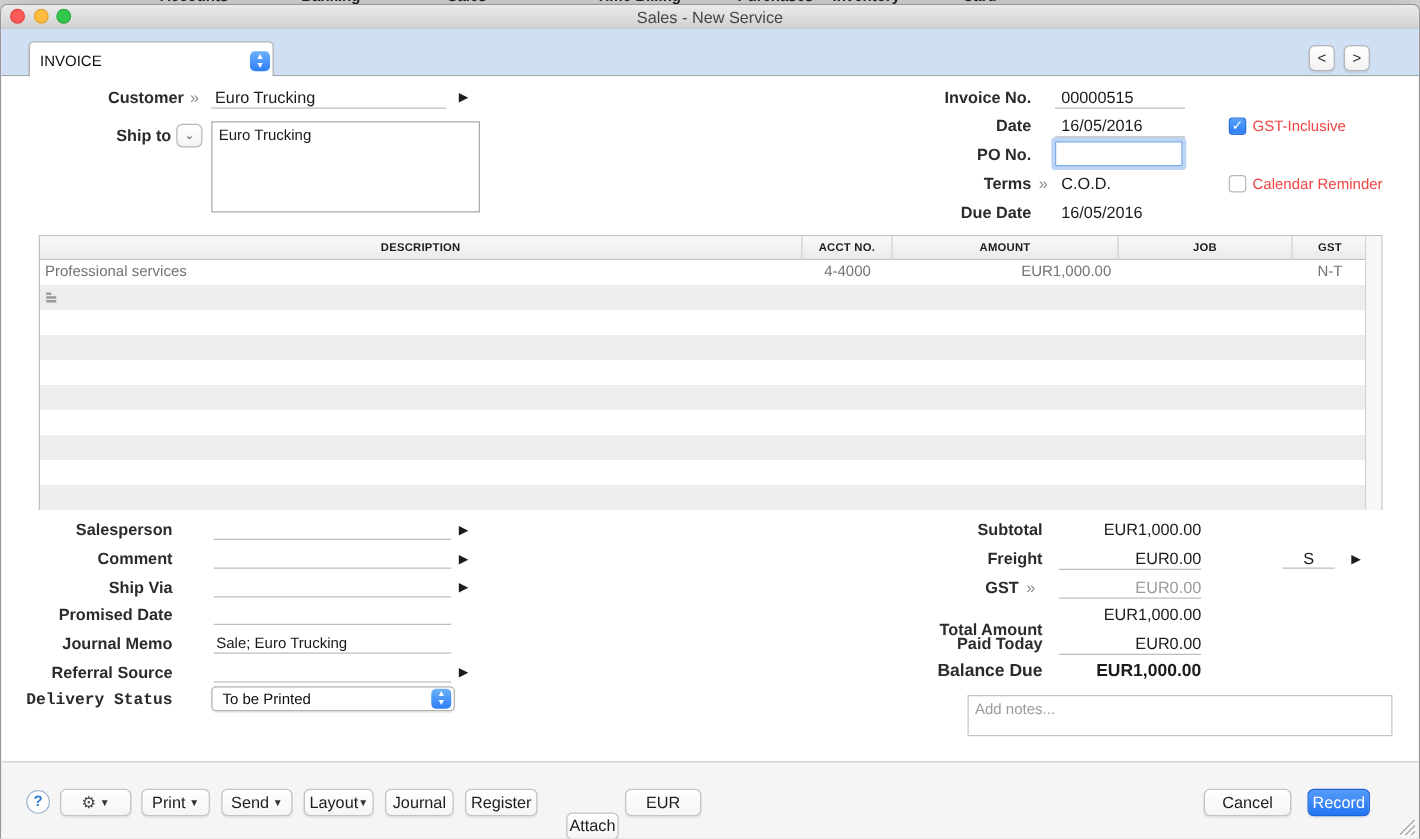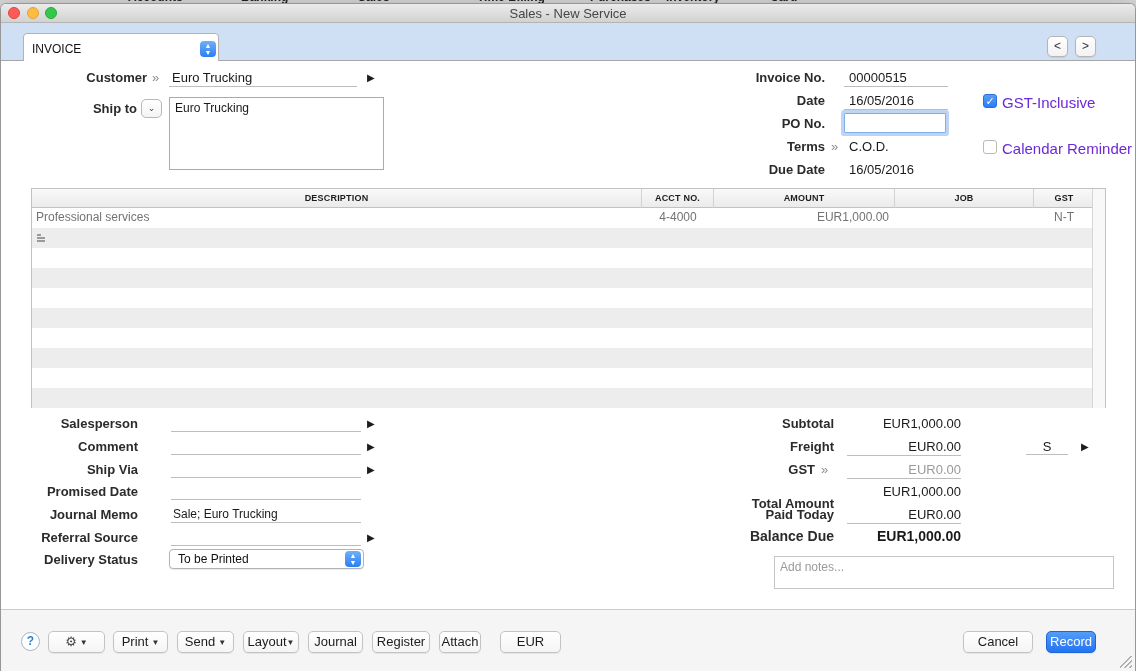--- a/index.html
+++ b/index.html
@@ -77,21 +77,21 @@
   }
   .po-input {
     position:absolute; background:#fff; border:1px solid #7db0ea; border-radius:1px;
     box-shadow:0 0 0 3px rgba(110,160,230,.45);
   }
   .checkbox {
     position:absolute; width:14px; height:14px; border-radius:3px;
   }
   .cb-on  { background:linear-gradient(#57a0f8,#2d7df6); border:1px solid #2a6fd8; color:#fff; font-size:11px; line-height:13px; text-align:center; }
   .cb-off { background:#fff; border:1px solid #b9b9b9; }
-  .cb-label { position:absolute; font-size:15px; color:#6d28d9; }
+  .cb-label { position:absolute; font-size:12px; color:#ef4444; }
 
   
   .grid { position:absolute; left:30px; top:127px; width:1075px; height:220px; border:1px solid #c2c2c2; }
   .grid-head { position:absolute; top:0; left:0; right:13px; height:19px;
     background:linear-gradient(#f9f9f9,#ebebeb); border-bottom:1px solid #c2c2c2; }
   .gh-cell { position:absolute; top:0; height:19px; font-size:9px; font-weight:bold; color:#1c1c1c;
     text-align:center; line-height:19px; border-right:1px solid #d2d2d2; letter-spacing:.2px; }
   .gh-cell:last-child { border-right:none; }
   .grid-rows { position:absolute; top:19px; left:0; right:13px; bottom:0; }
   .grow { position:absolute; left:0; right:0; height:20px; }
@@ -255,21 +255,21 @@
     <div class="uline" style="left:170px; top:438px; width:190px;"></div>
 
     <div class="lbl rt" style="left:0; top:446px; width:137px;">Journal Memo</div>
     <div class="val" style="left:172px; top:446px; font-size:12px;">Sale; Euro Trucking</div>
     <div class="uline" style="left:170px; top:461px; width:190px;"></div>
 
     <div class="lbl rt" style="left:0; top:469px; width:137px;">Referral Source</div>
     <div class="uline" style="left:170px; top:484px; width:190px;"></div>
     <div class="flipbtn" style="left:366px; top:471px;">▶</div>
 
-    <div class="lbl rt" style="left:0; top:491px; width:137px;">Delivery Status</div>
+    <div class="lbl rt" style="left:0; top:491px; width:137px;font-family:Liberation Mono, monospace;">Delivery Status</div>
     <div class="mac-select" style="left:168px; top:488px; width:195px; height:20px;">
       <span class="sel-label" style="font-size:12px;">To be Printed</span>
       <span class="stepper">
           <span>▲</span>
           <span>▼</span>
         </span>
     </div>
 
     <div class="lbl rt" style="left:690px; top:355px; width:143px;">Subtotal</div>
     <div class="val rt" style="left:846px; top:355px; width:114px;">EUR1,000.00</div>
@@ -309,21 +309,21 @@
     </div>
     <div class="fbtn" style="left:242px; width:56px;">
       <span>Layout</span><span class="dd" style="margin-left:0;">▼</span>
     </div>
     <div class="fbtn" style="left:307px; width:55px;">
       <span>Journal</span>
     </div>
     <div class="fbtn" style="left:371px; width:58px;">
       <span>Register</span>
     </div>
-    <div class="fbtn" style="left:438px; width:42px;">
+    <div class="fbtn" style="left:452px; width:42px;margin-top:19px;">
       <span>Attach</span>
     </div>
     <div class="fbtn" style="left:499px; width:61px;">
       <span>EUR</span>
     </div>
 
     <div class="fbtn" style="left:962px; width:70px;">
       <span>Cancel</span>
     </div>
     <div class="fbtn record-btn" style="left:1045px; width:50px;">

